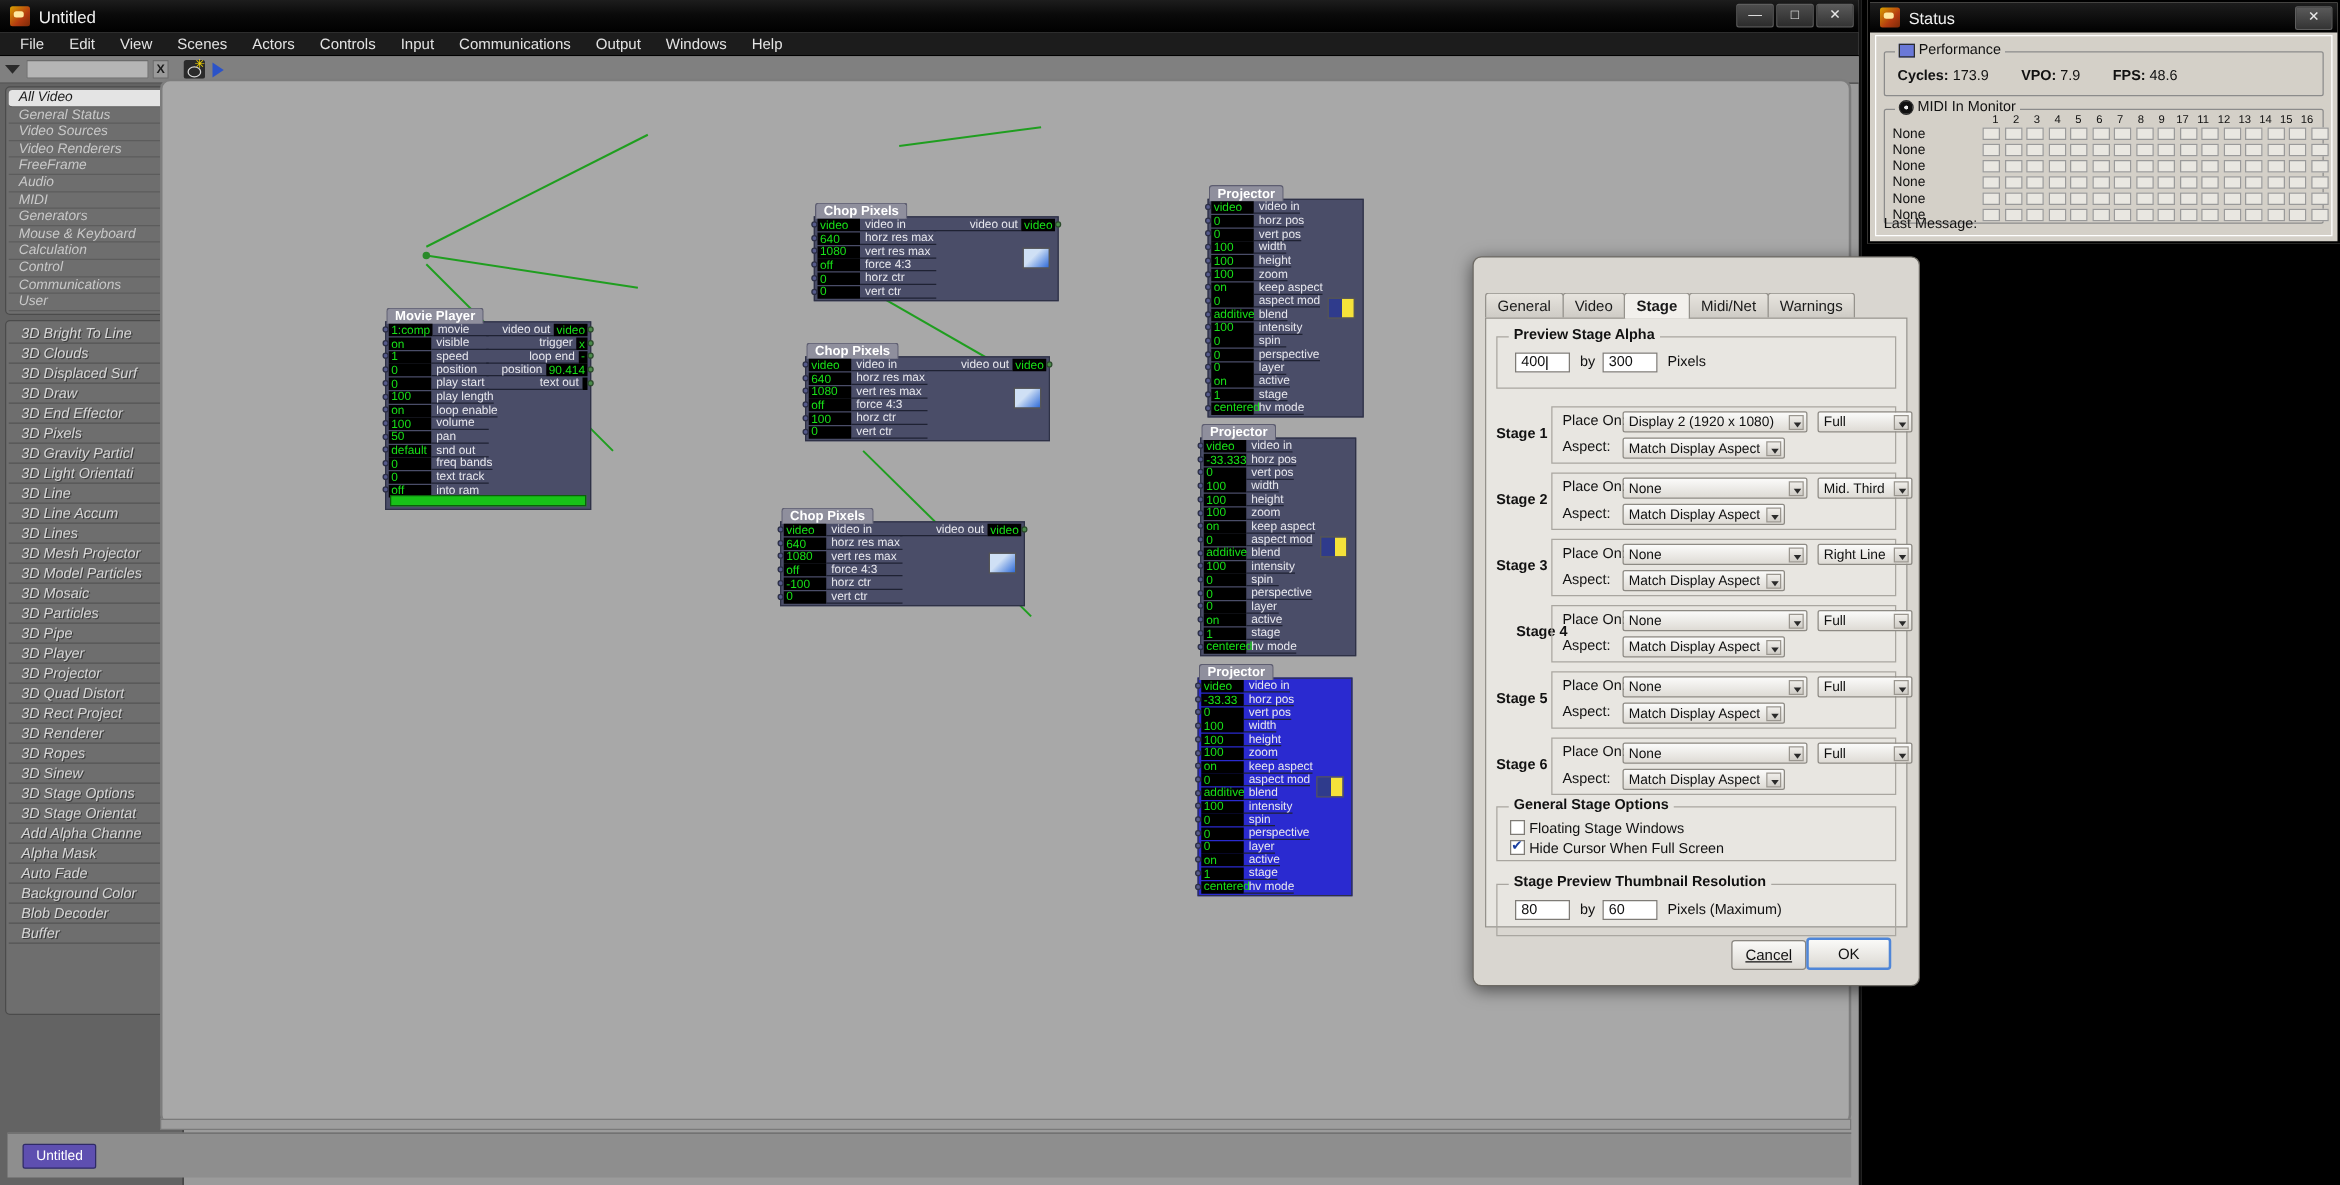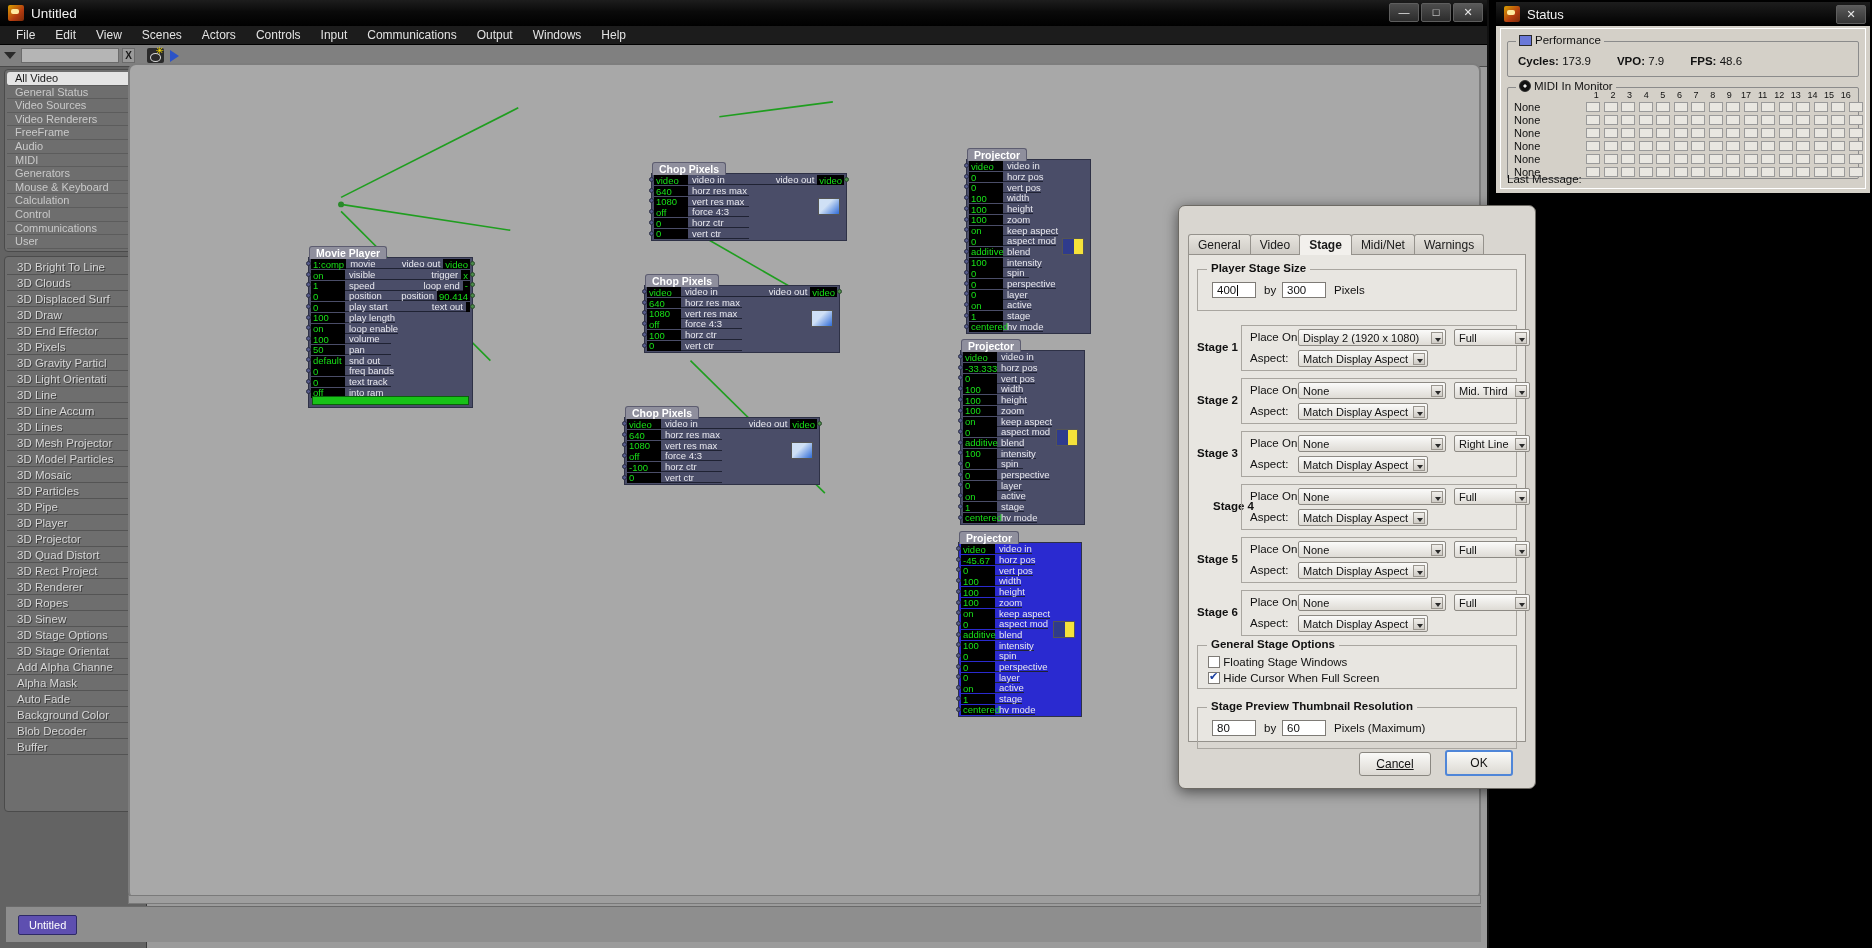--- a/index.html
+++ b/index.html
@@ -66,20 +66,21 @@
   .camicon:before{content:"";position:absolute;left:3px;top:5px;width:9px;height:7px;border:1.5px solid #d8d8d8;border-radius:50%;}
   .camicon:after{content:"✳";position:absolute;right:0px;top:-3px;color:#ffe000;font-size:10px;}
   .playtri{width:0;height:0;border-top:6px solid transparent;border-bottom:6px solid transparent;border-left:9px solid #2b53c8;margin-left:3px;}
 
   
   #sidebar {
     position:absolute; left:0; top:67px; width:147px; bottom:0;
     background:#636363;
     border-right:1px solid #3a3a3a;
     padding:0 4px;
+    font-style:italic;
   }
   .cat-box { background:#6e6e6e; border:1px solid #4b4b4b; border-radius:4px; padding:2px; margin-top:2px;}
   .cat-item { height:13.6px; line-height:13.6px; color:#c9c9c9; font-size:11px; padding-left:8px;
               border-bottom:1px solid #5c5c5c; }
   .cat-item.selected { background:#e4e4e4; color:#1a1a1a; border-radius:3px;}
   .actor-box { background:#6e6e6e; border:1px solid #4b4b4b; border-radius:4px; padding:2px; margin-top:4px;
                height:556px; overflow:hidden;}
   .actor-item { height:16px; line-height:16px; color:#d6d6d6; font-size:11.5px; padding-left:10px;
                 border-bottom:1px solid #545454; white-space:nowrap; overflow:hidden;
                 text-shadow:1px 1px 0 #3c3c3c;}
@@ -691,21 +692,21 @@
           </div>
           <div class="node" style="left: 828px; top: 477px; width: 124px; height: 175.2px; background: rgb(42, 42, 208);">
             <div class="node-title">Projector</div>
             <div class="prow" style="position: absolute; left: 2px; top: 1px; width: calc(50% - 2px);">
               <div class="dot" style="left: -5px; top: 2px;"></div>
               <div class="pval" style="min-width: 34px;">video</div>
               <div class="plabel">video in</div>
             </div>
             <div class="prow" style="position: absolute; left: 2px; top: 11.7px; width: calc(50% - 2px);">
               <div class="dot" style="left: -5px; top: 2px;"></div>
-              <div class="pval" style="min-width: 34px;">-45.67</div>
+              <div class="pval" style="min-width: 34px;">-33.33</div>
               <div class="plabel">horz pos</div>
             </div>
             <div class="prow" style="position: absolute; left: 2px; top: 22.4px; width: calc(50% - 2px);">
               <div class="dot" style="left: -5px; top: 2px;"></div>
               <div class="pval" style="min-width: 34px;">0</div>
               <div class="plabel">vert pos</div>
             </div>
             <div class="prow" style="position: absolute; left: 2px; top: 33.1px; width: calc(50% - 2px);">
               <div class="dot" style="left: -5px; top: 2px;"></div>
               <div class="pval" style="min-width: 34px;">100</div>
@@ -960,21 +961,21 @@
       <div class="tab">General</div>
       <div class="tab">Video</div>
       <div class="tab active">Stage</div>
       <div class="tab">Midi/Net</div>
       <div class="tab">Warnings</div>
     </div>
 
   <div class="panel">
 
     <div class="fs" style="left:8px; top:14px; right:8px; height:42px;">
-      <div class="fs-legend">Player Stage Size</div>
+      <div class="fs-legend">Preview Stage Alpha</div>
       <div class="inp" style="position:absolute; left:14px; top:12px; width:44px;">
         <span>400</span>
           <span style="border-left:1px solid #000;height:11px;margin-left:1px;"></span>
       </div>
       <div class="txt" style="position:absolute; left:66px; top:14px;">by</div>
       <div class="inp" style="position:absolute; left:84px; top:12px; width:44px;">300</div>
       <div class="txt" style="position:absolute; left:136px; top:14px;">Pixels</div>
     </div>
 
     <div id="stage-rows">
@@ -1109,15 +1110,15 @@
     <div class="fs" style="left:8px; top:452px; right:8px; height:42px;">
       <div class="fs-legend">Stage Preview Thumbnail Resolution</div>
       <div class="inp" style="position:absolute; left:14px; top:12px; width:44px;">80</div>
       <div class="txt" style="position:absolute; left:66px; top:14px;">by</div>
       <div class="inp" style="position:absolute; left:84px; top:12px; width:44px;">60</div>
       <div class="txt" style="position:absolute; left:136px; top:14px;">Pixels (Maximum)</div>
     </div>
 
   </div>
 
-  <div class="btn" style="position:absolute; right:104px; bottom:12px; width:72px;text-decoration:underline;">Cancel</div>
+  <div class="btn" style="position:absolute; right:90px; bottom:12px; width:60px;text-decoration:underline;">Cancel</div>
   <div class="btn primary" style="position:absolute; right:22px; bottom:12px; width:68px;">OK</div>
 </div>
 
 </body></html>

